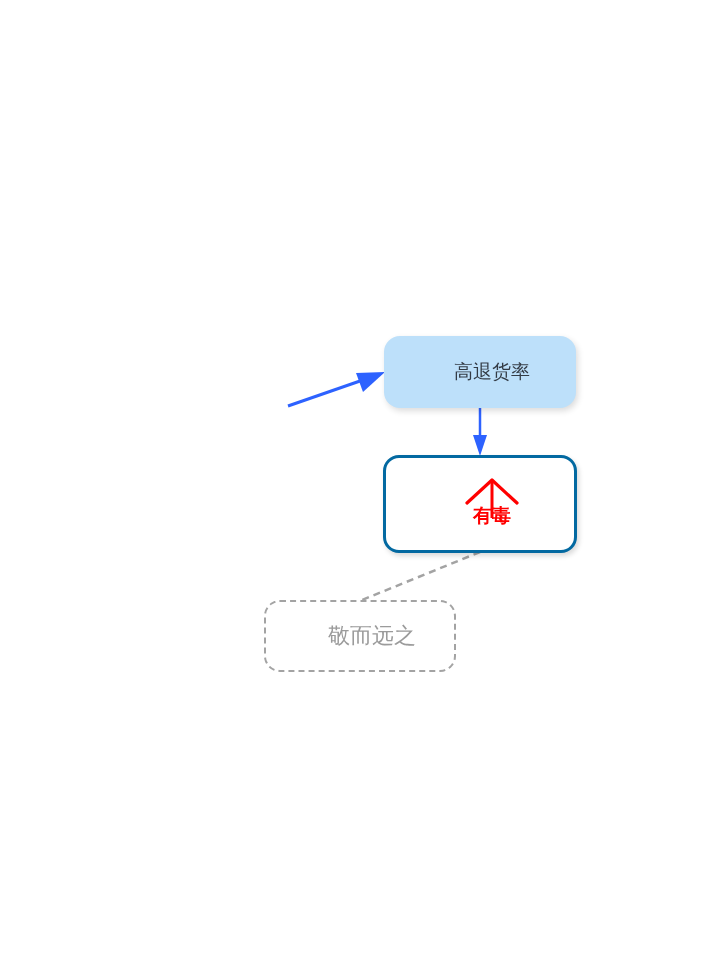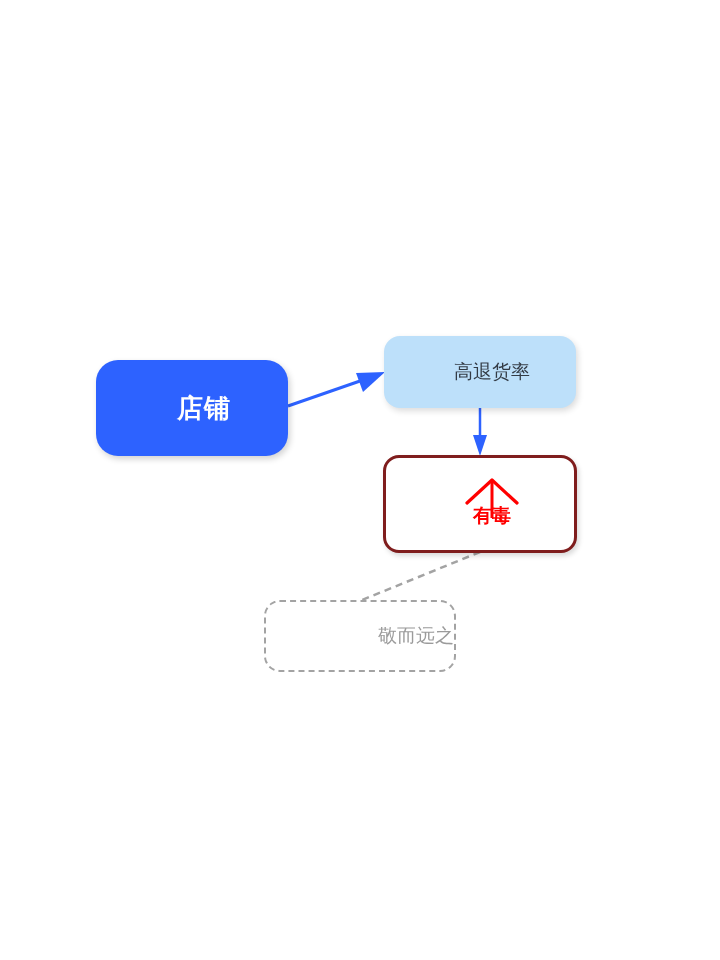--- a/index.html
+++ b/index.html
@@ -52,21 +52,21 @@
       background: #bde0fa;
       border-radius: 16px;
       box-shadow: 2px 3px 6px rgba(0,0,0,0.14);
       color: #333b45;
       font-size: 19px;
     }
     .node-leaf {
       left: 383px; top: 455px;
       width: 194px; height: 98px;
       background: #ffffff;
-      border: 3px solid #7f1d1d;
+      border: 3px solid #0369a1;
       border-radius: 16px;
       box-shadow: 2px 3px 5px rgba(0,0,0,0.15);
     }
     .leaf-inner {
       position: relative;
       width: 60px;
       height: 56px;
     }
     .leaf-arrow {
       position: absolute;
@@ -83,22 +83,21 @@
       text-align: center;
       line-height: 22px;
     }
     .node-float {
       left: 264px; top: 600px;
       width: 192px; height: 72px;
       background: transparent;
       border: 2px dashed #a3a3a3;
       border-radius: 16px;
       color: #9b9b9b;
-      font-size: 19px;
-      justify-content: flex-end;
+      font-size: 22px;
     }
   </style>
 </head>
 <body>
 
 <div class="canvas">
 
   <svg class="connectors" viewBox="0 0 720 960" xmlns="http://www.w3.org/2000/svg">
 
     <g>
@@ -109,23 +108,20 @@
     <g>
       <line x1="480" y1="408" x2="480" y2="438" stroke="#2d62ff" stroke-width="2.5"></line>
       <polygon points="473,435 487,435 480,456" fill="#2d62ff"></polygon>
     </g>
 
     <g>
       <line x1="480" y1="552" x2="362" y2="600" stroke="#a3a3a3" stroke-width="2.5" stroke-dasharray="7,5"></line>
     </g>
   </svg>
 
-  <div class="node node-root">
-    <span>店铺</span>
-  </div>
 
   <div class="node node-sub">
     <span>高退货率</span>
   </div>
 
   <div class="node node-leaf">
     <div class="leaf-inner">
       <svg class="leaf-arrow" viewBox="0 0 60 56" xmlns="http://www.w3.org/2000/svg">
         <polyline points="5,27 30,4 55,27" fill="none" stroke="#ff0000" stroke-width="3.2" stroke-linecap="round" stroke-linejoin="round"></polyline>
         <line x1="30" y1="4" x2="30" y2="42" stroke="#ff0000" stroke-width="3"></line>

